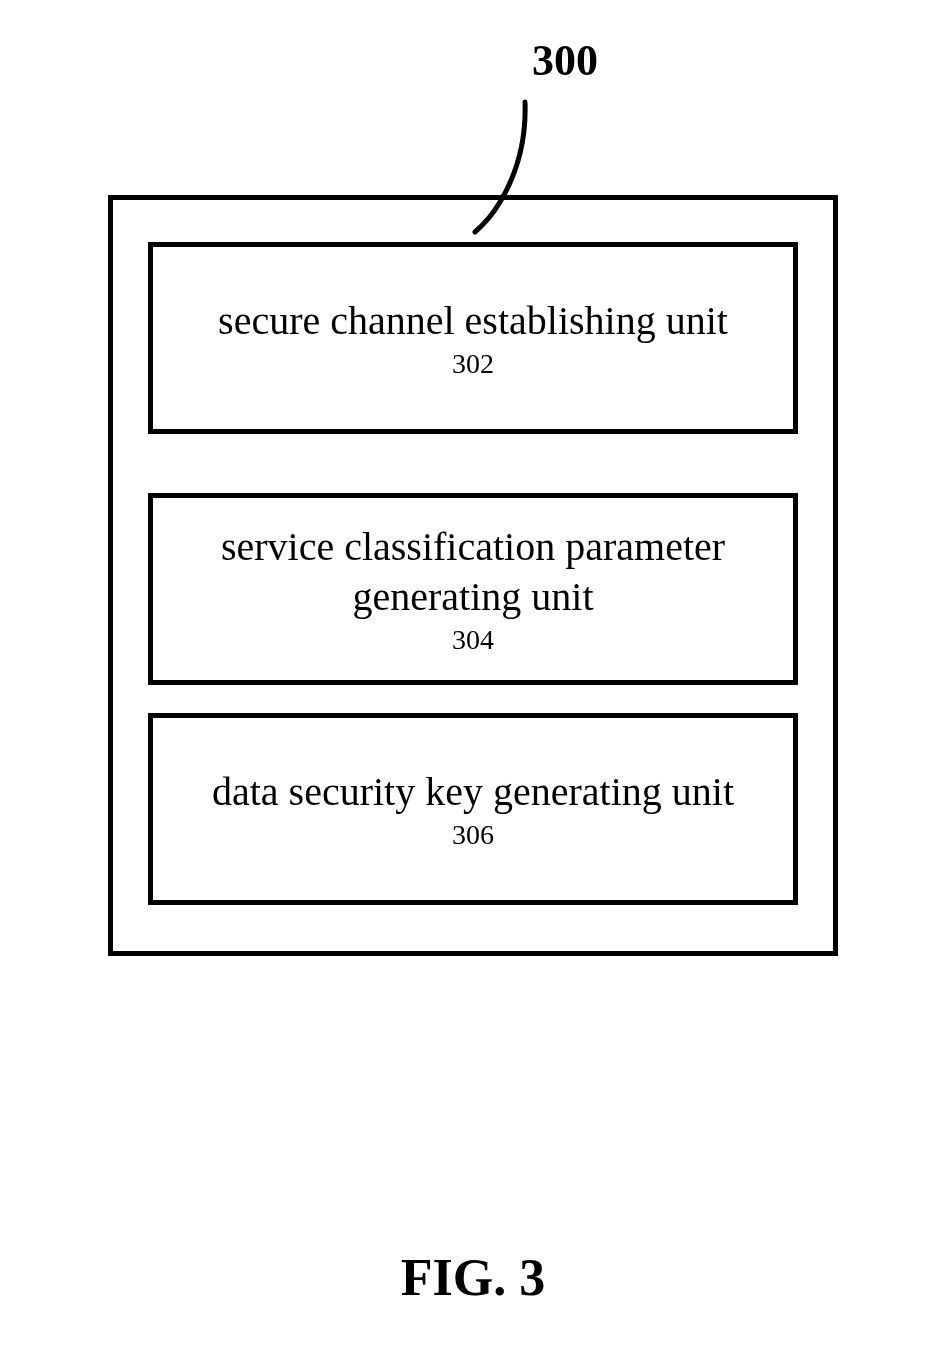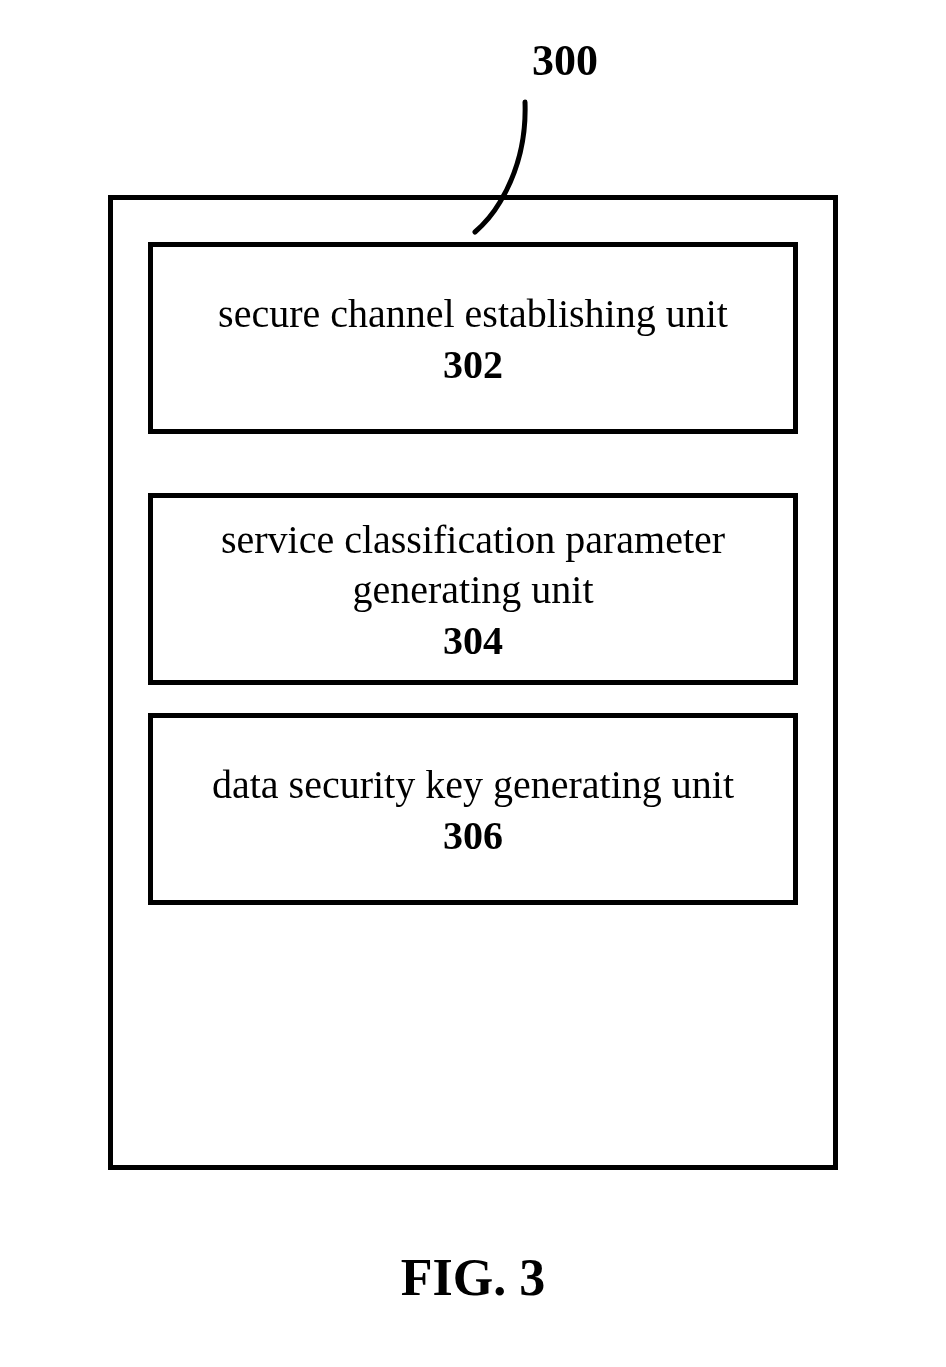--- a/index.html
+++ b/index.html
@@ -24,21 +24,21 @@
     .callout-line {
       position: absolute;
       top: 62px;
       left: -55px;
     }
     .outer-box {
       position: absolute;
       top: 195px;
       left: 108px;
       width: 730px;
-      height: 975px;
+      height: 761px;
       border: 5px solid black;
       box-sizing: border-box;
     }
     .inner-box {
       position: absolute;
       left: 35px;
       width: 650px;
       border: 5px solid black;
       box-sizing: border-box;
       text-align: center;
@@ -50,22 +50,22 @@
     .box1 { top: 42px; height: 192px; }
     .box2 { top: 278px; height: 192px; margin-top: 15px; }
     .box3 { top: 513px; height: 192px; }
     .box4 { top: 748px; height: 180px; }
     .box-label {
       font-size: 40px;
       line-height: 1.25;
       padding: 0 20px;
     }
     .box-number {
-      font-size: 40px;
-      font-weight: bold;
+      font-size: 28px;
+      font-weight: normal;
       margin-top: 2px;
     }
     .figure-label {
       position: absolute;
       top: 1248px;
       left: 0;
       width: 946px;
       text-align: center;
       font-size: 52px;
       font-weight: bold;

